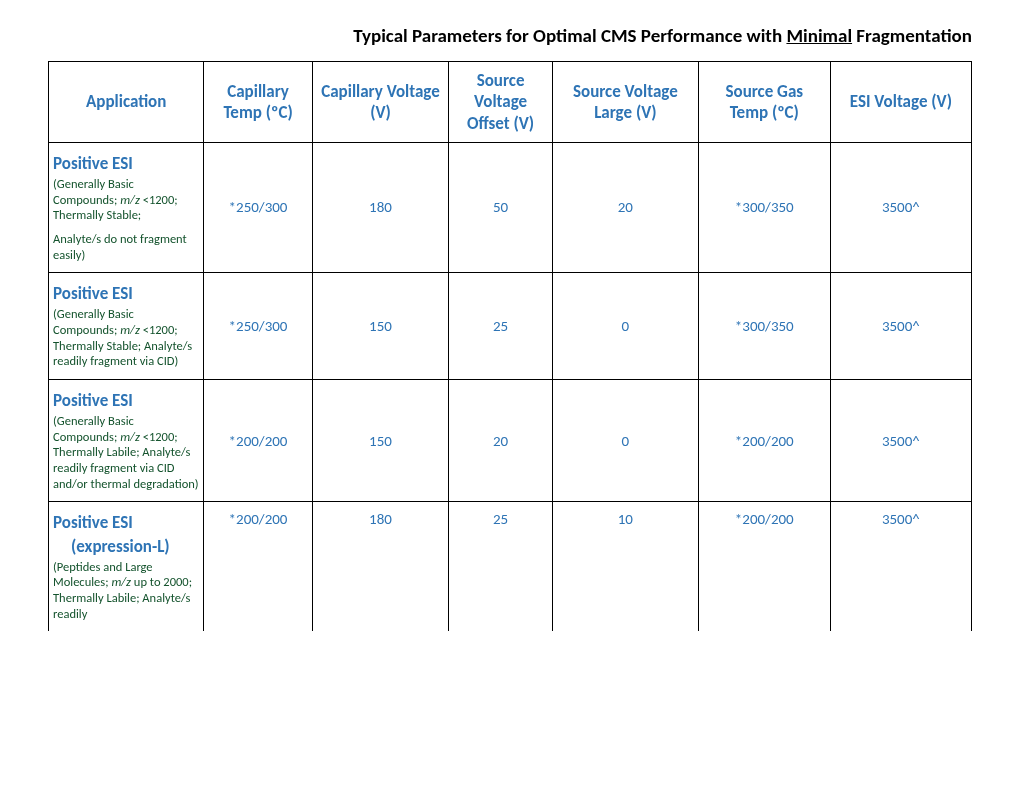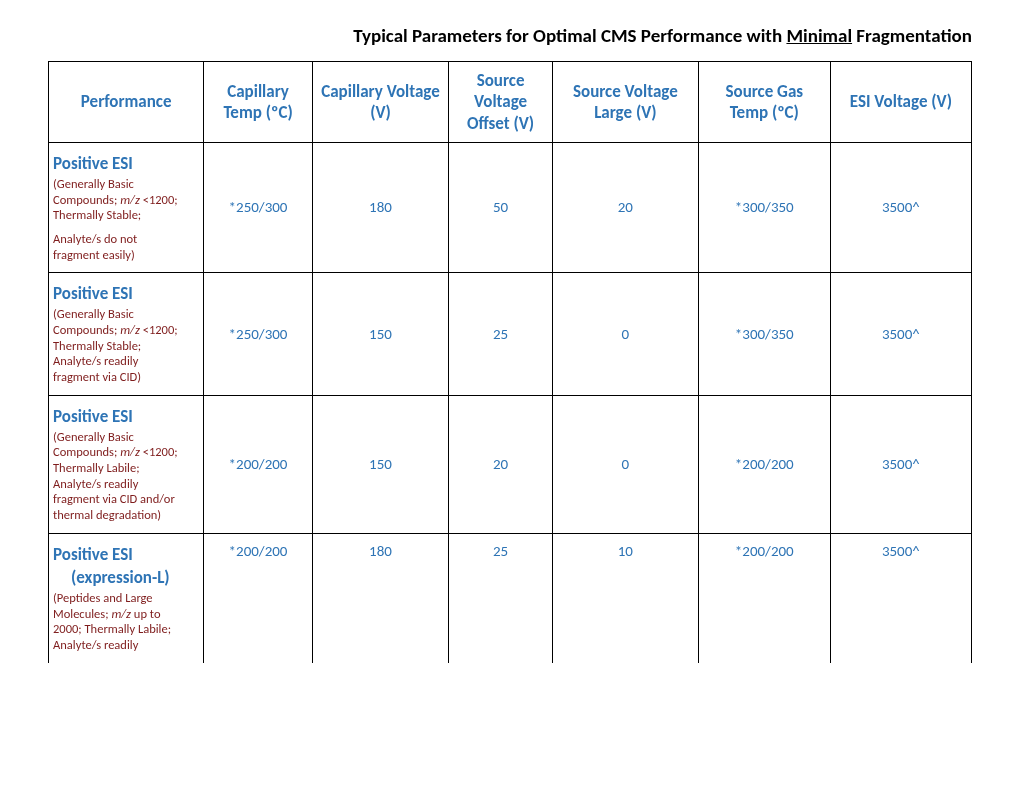--- a/index.html
+++ b/index.html
@@ -35,33 +35,33 @@
     font-weight: 700;
     font-size: 17px;
     text-align: center;
     line-height: 1.25;
   }
   td.appcell {
     font-size: 13px;
     color: #000;
     line-height: 1.25;
     vertical-align: top;
-    padding: 10px 20px 10px 4px;
+    padding: 10px 4px 10px 4px;
   }
   .app-name {
     color: #2E74B5;
     font-weight: 700;
     font-size: 17px;
     display: block;
     margin-bottom: 2px;
   }
   .app-name.indent { padding-left: 18px; }
   .app-desc {
     font-size: 12.5px;
-    color: #7f1d1d;
+    color: #14532d;
     display: block;
   }
   .app-desc .mz { font-style: italic; }
   .app-desc .gap { display:block; height:8px; }
   td.val {
     color: #2E74B5;
     font-size: 15px;
     text-align: center;
   }
   col.c0 { width: 16.5%; }
@@ -85,21 +85,21 @@
     <col class="c0">
       <col class="c1">
       <col class="c2">
       <col class="c3">
       <col class="c4">
       <col class="c5">
       <col class="c6">
   </colgroup>
   <thead>
     <tr>
-      <th>Performance</th>
+      <th>Application</th>
       <th>Capillary Temp (ºC)</th>
       <th>Capillary Voltage (V)</th>
       <th>Source Voltage Offset (V)</th>
       <th>Source Voltage Large (V)</th>
       <th>Source Gas Temp (ºC)</th>
       <th>ESI Voltage (V)</th>
     </tr>
   </thead>
   <tbody>
     <tr>

